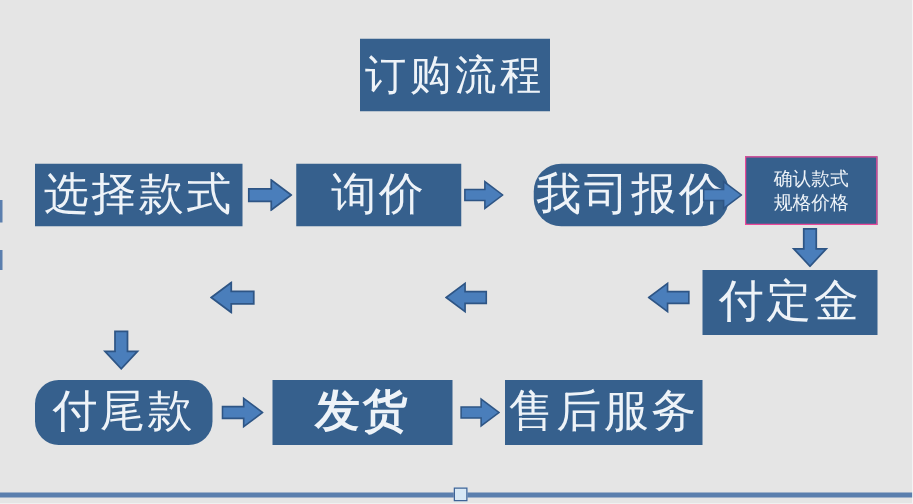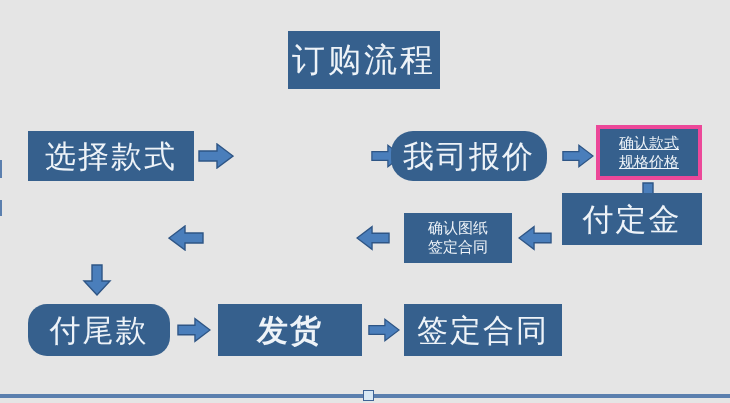--- a/index.html
+++ b/index.html
@@ -30,31 +30,30 @@
     text-align: center;
     line-height: 1.05;
     white-space: pre-line;
     letter-spacing: 1px;
   }
   .box.title {
     font-size: 33px;
     letter-spacing: 3px;
   }
   .box.big {
-    font-size: 31px;
+    font-size: 36px;
     letter-spacing: 2px;
   }
   .box.small {
     font-size: 15px;
     letter-spacing: 0px;
     line-height: 1.25;
   }
   .box.outlined {
-    border: 4px solid #ec4899;
-    text-decoration: underline;
+    border: 1px solid #ec4899;
   }
 
   
   .arrow {
     position: absolute;
   }
   .arrow svg { display: block; }
 
   
   .bottom-rule {
@@ -80,28 +79,29 @@
   <div class="box title" style="left:288px; top:31px; width:152px; height:58px;">订购流程</div>
 
   <div class="box big" style="left:28px; top:131px; width:166px; height:50px;">选择款式</div>
 
   <div class="arrow" style="left:198px; top:143px;">
     <svg width="36" height="26" viewBox="0 0 36 26">
       <polygon points="1,8 19,8 19,1 35,13 19,25 19,18 1,18" fill="#4a7ebb" stroke="#2e5585" stroke-width="1.4"></polygon>
     </svg>
   </div>
 
+  <div class="box big" style="left:237px; top:131px; width:132px; height:50px;">询价</div>
 
   <div class="arrow" style="left:371px; top:143px;">
     <svg width="32" height="26" viewBox="0 0 36 26">
       <polygon points="1,8 19,8 19,1 35,13 19,25 19,18 1,18" fill="#4a7ebb" stroke="#2e5585" stroke-width="1.4"></polygon>
     </svg>
   </div>
 
-  <div class="box big" style="left:391px; top:131px; width:156px; height:50px;border-radius:22px;">我司报价</div>
+  <div class="box big" style="left:427px; top:131px; width:156px; height:50px;border-radius:22px;">我司报价</div>
 
   <div class="arrow" style="left:562px; top:143px;">
     <svg width="32" height="26" viewBox="0 0 36 26">
       <polygon points="1,8 19,8 19,1 35,13 19,25 19,18 1,18" fill="#4a7ebb" stroke="#2e5585" stroke-width="1.4"></polygon>
     </svg>
   </div>
 
   <div class="box small outlined" style="left:596px; top:125px; width:106px; height:55px;">确认款式
 规格价格</div>
 
@@ -118,30 +118,28 @@
     </svg>
   </div>
 
 
   <div class="arrow" style="left:356px; top:225px;">
     <svg width="34" height="26" viewBox="0 0 36 26">
       <polygon points="35,8 17,8 17,1 1,13 17,25 17,18 35,18" fill="#4a7ebb" stroke="#2e5585" stroke-width="1.4"></polygon>
     </svg>
   </div>
 
-  <div class="box small" style="left:404px; top:213px; width:108px; height:50px;">确认图纸
-签定合同</div>
 
   <div class="arrow" style="left:518px; top:225px;">
     <svg width="34" height="26" viewBox="0 0 36 26">
       <polygon points="35,8 17,8 17,1 1,13 17,25 17,18 35,18" fill="#4a7ebb" stroke="#2e5585" stroke-width="1.4"></polygon>
     </svg>
   </div>
 
-  <div class="box big" style="left:562px; top:193px; width:140px; height:52px;text-align:right;">付定金</div>
+  <div class="box big" style="left:562px; top:216px; width:140px; height:52px;text-align:right;">付定金</div>
 
   <div class="arrow" style="left:82px; top:264px;">
     <svg width="30" height="32" viewBox="0 0 30 32">
       <polygon points="10,1 20,1 20,17 28,17 15,31 2,17 10,17" fill="#4a7ebb" stroke="#2e5585" stroke-width="1.4"></polygon>
     </svg>
   </div>
 
   <div class="box big" style="left:28px; top:304px; width:142px; height:52px;border-radius:19px;">付尾款</div>
 
   <div class="arrow" style="left:177px; top:317px;">
@@ -151,21 +149,21 @@
   </div>
 
   <div class="box big" style="left:218px; top:304px; width:144px; height:52px;font-weight:bold;">发货</div>
 
   <div class="arrow" style="left:368px; top:317px;">
     <svg width="32" height="26" viewBox="0 0 36 26">
       <polygon points="1,8 19,8 19,1 35,13 19,25 19,18 1,18" fill="#4a7ebb" stroke="#2e5585" stroke-width="1.4"></polygon>
     </svg>
   </div>
 
-  <div class="box big" style="left:404px; top:304px; width:158px; height:52px;">签定合同</div>
+  <div class="box big" style="left:404px; top:304px; width:158px; height:52px;">售后服务</div>
 
   <div class="bottom-rule" style="left:0px; top:394px; width:730px; height:4px;"></div>
   <div class="bottom-handle" style="left:363px; top:390px; width:11px; height:11px;"></div>
 
   <div class="edge-tick" style="left:0px; top:160px; width:2px; height:18px;"></div>
   <div class="edge-tick" style="left:0px; top:200px; width:2px; height:16px;"></div>
 
 </div>
 
 </body></html>

